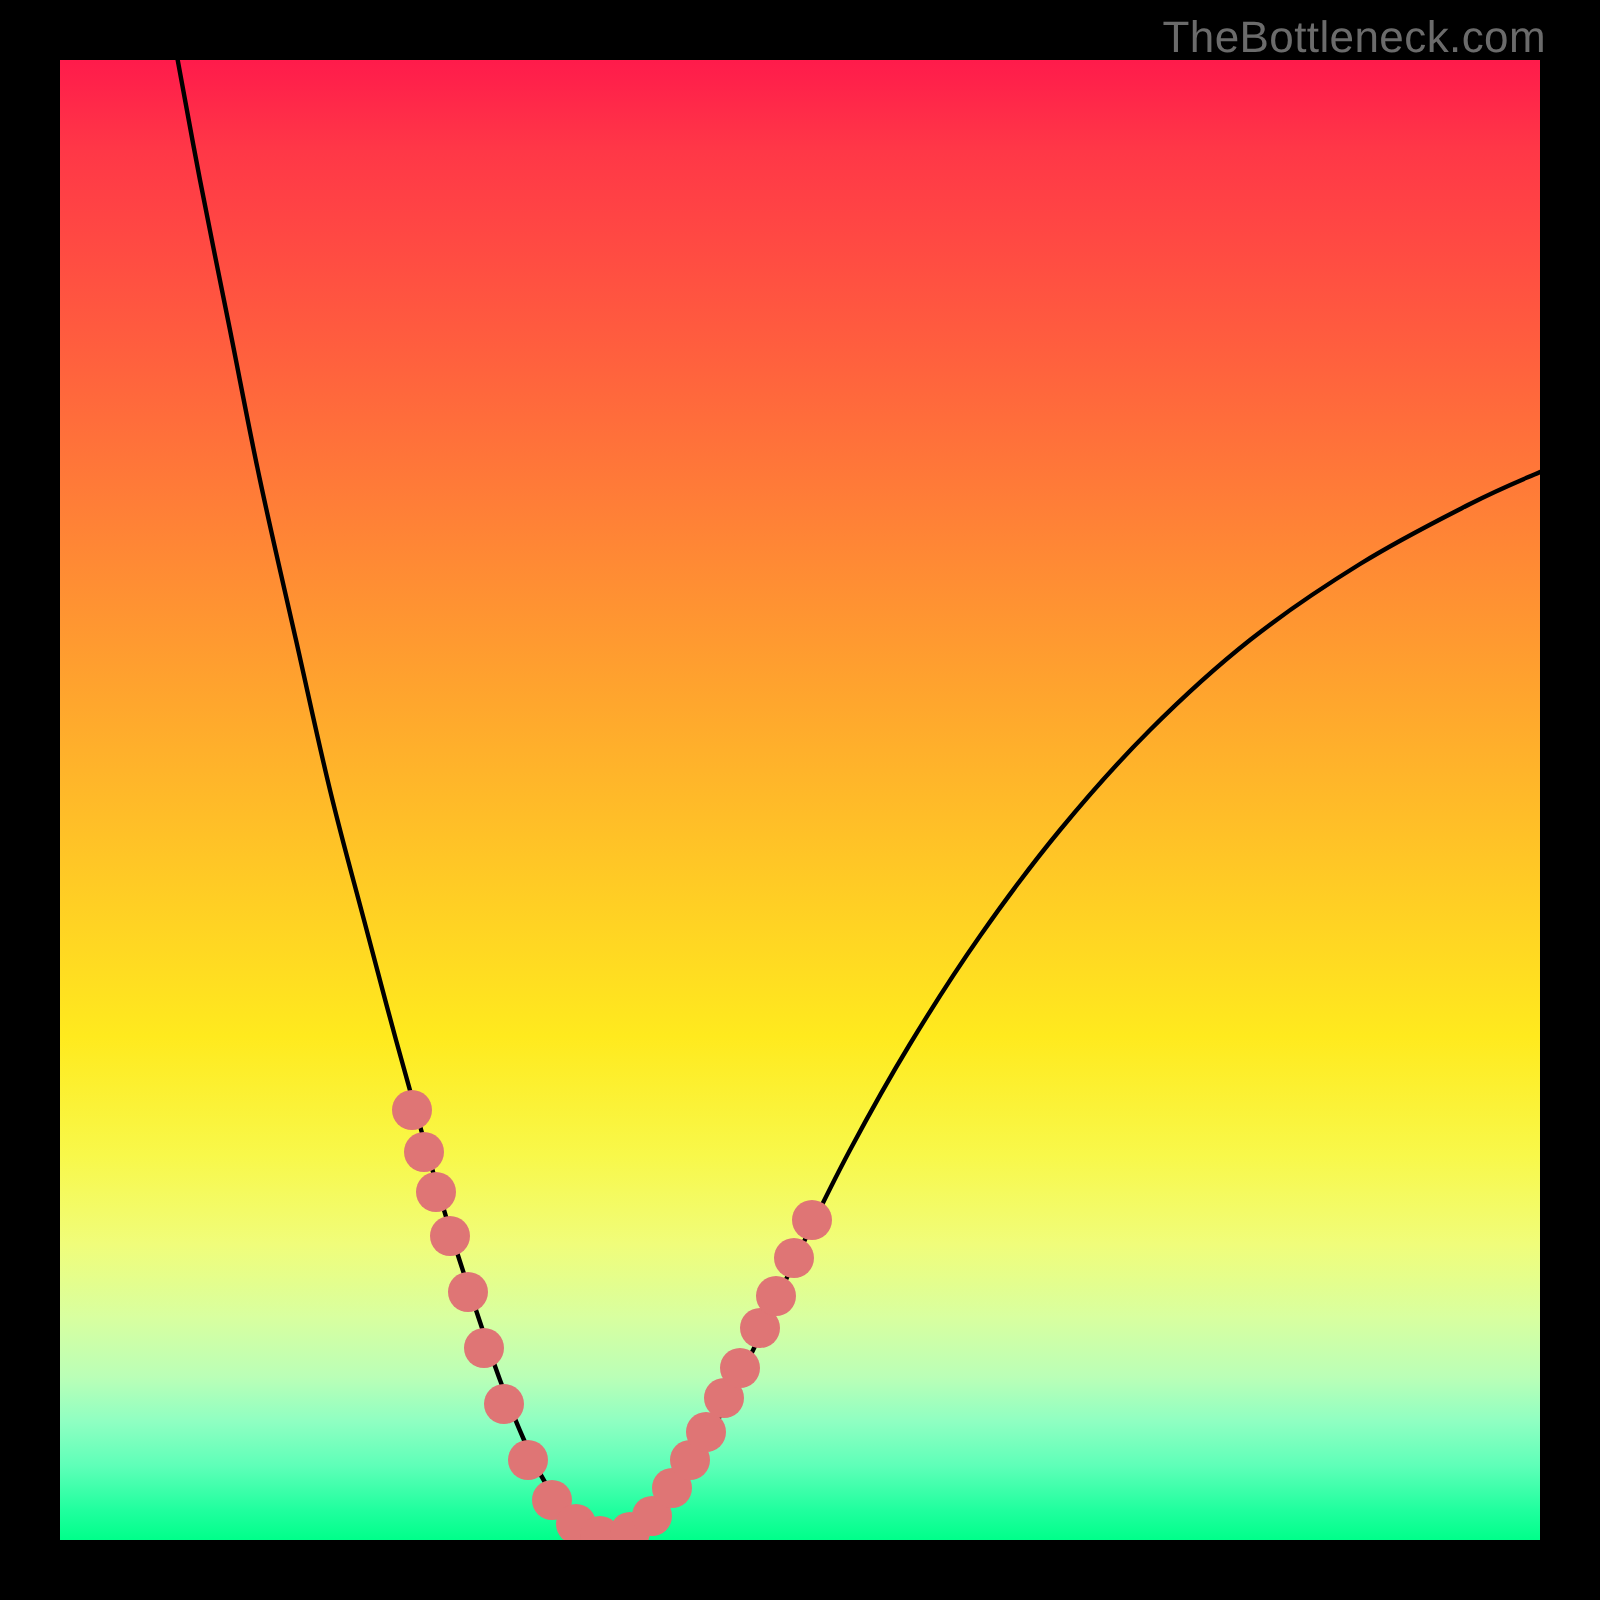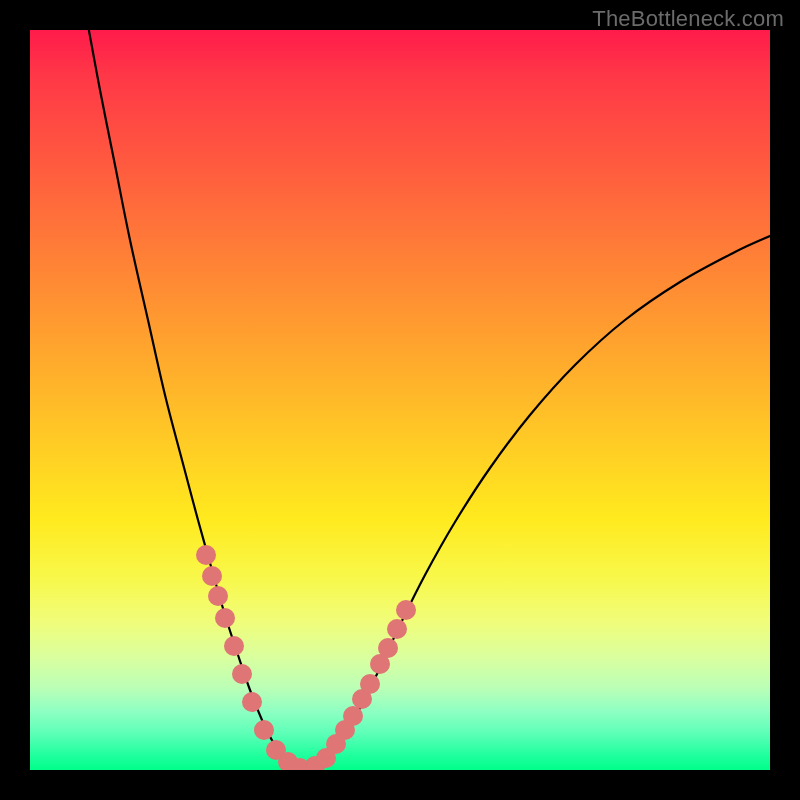--- a/index.html
+++ b/index.html
@@ -58,21 +58,21 @@
     stroke-width: 2.2;
     stroke-linecap: round;
   }
   .dot {
     fill: #df7575;
     stroke: none;
   }
   .watermark {
     position: absolute;
     top: 6px;
-    right: 16px;
+    right: 27px;
     color: #6b6b6b;
     font-size: 22px;
     font-weight: 500;
     letter-spacing: 0.2px;
     user-select: none;
   }
 </style>
 </head>
 <body>
 

